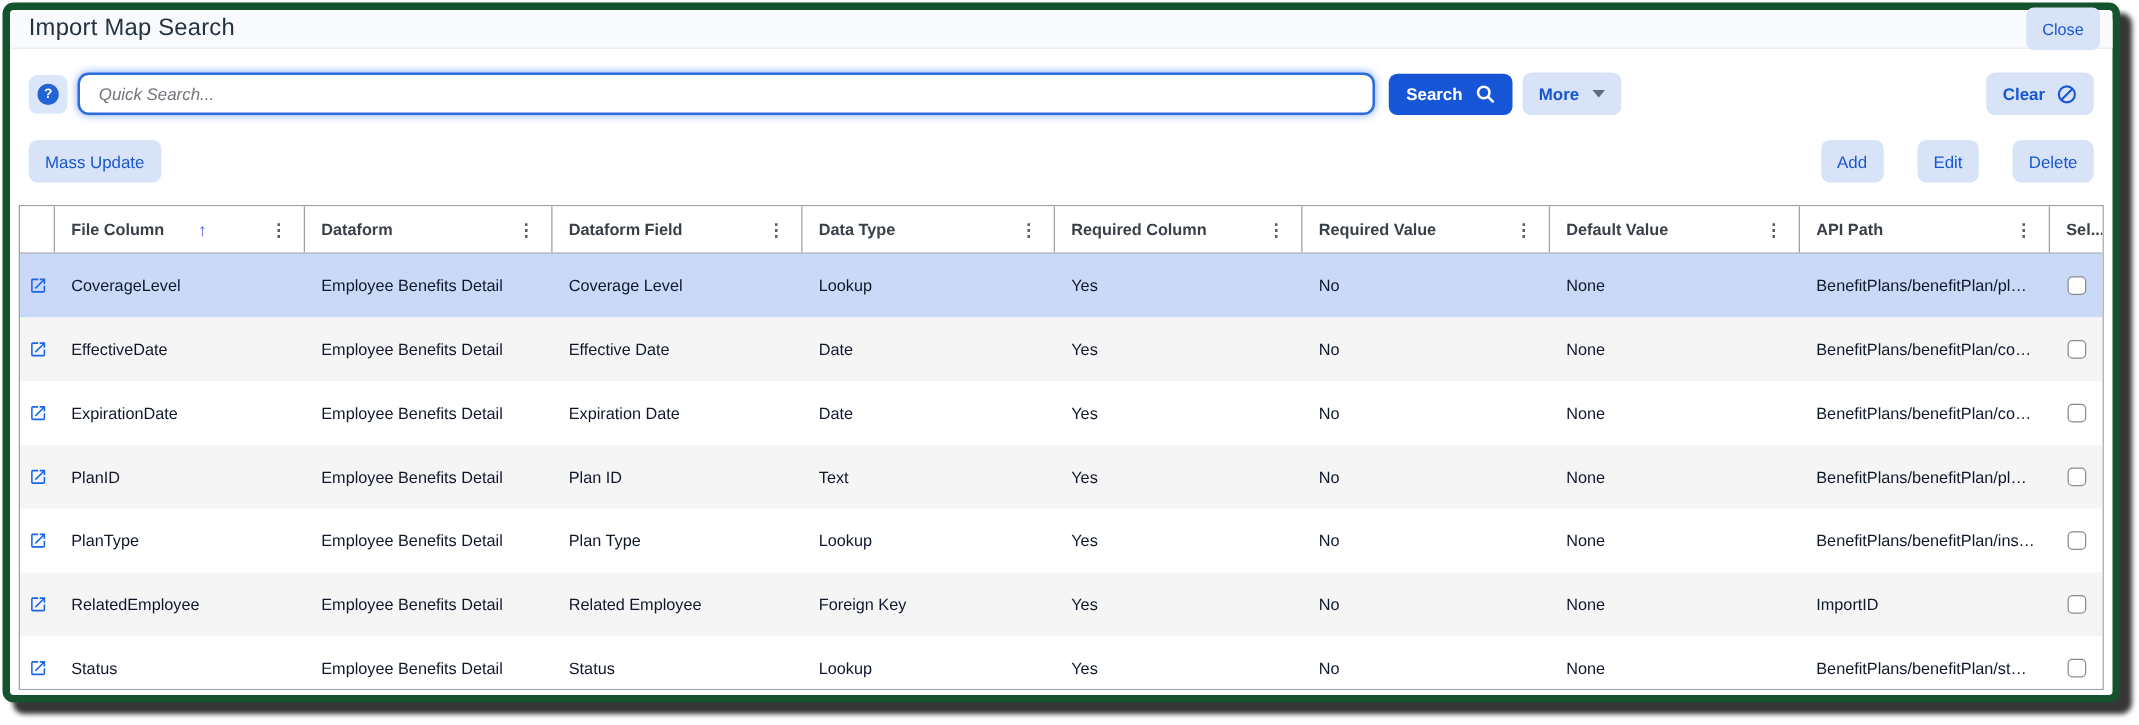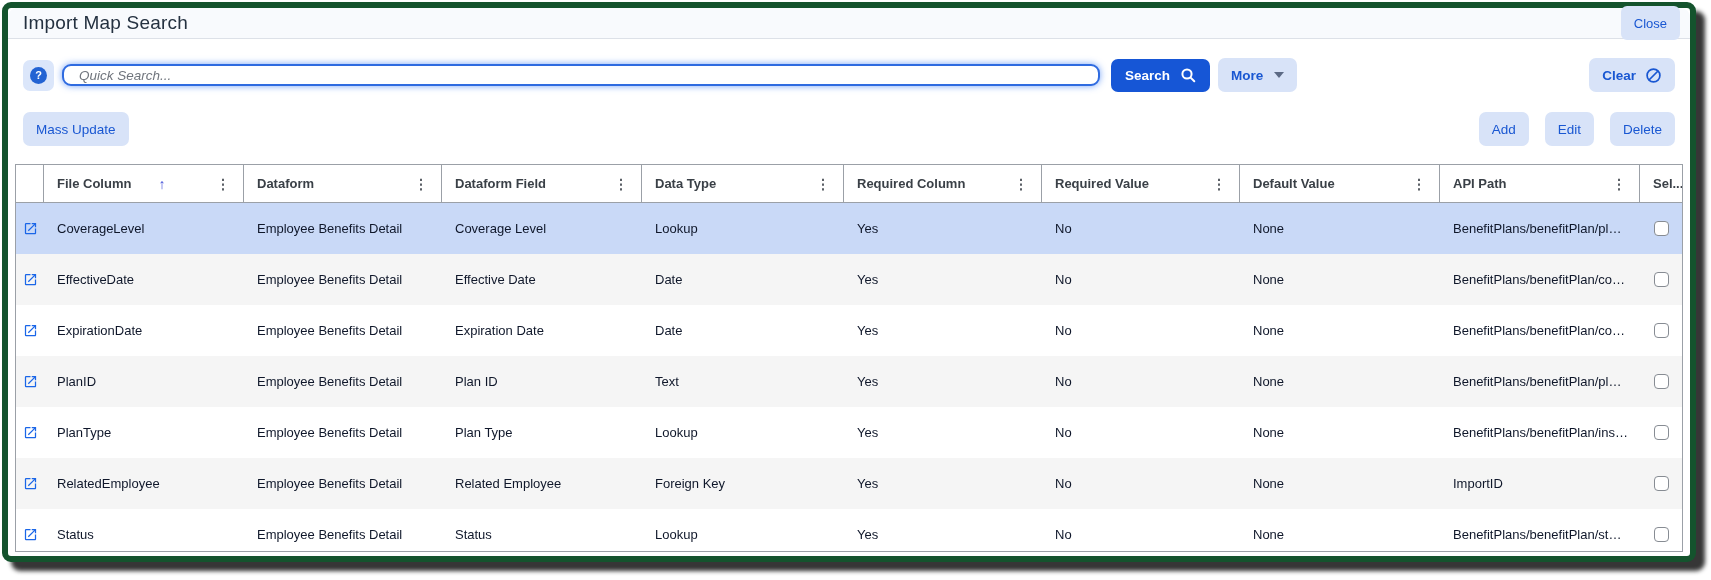--- a/index.html
+++ b/index.html
@@ -33,40 +33,40 @@
   }
   .help-btn {
     width:31px; height:31px; flex:0 0 31px; border-radius:7px; background:#dbe6fa;
     display:flex; align-items:center; justify-content:center; border:none; cursor:pointer;
   }
   .help-circle {
     width:17px; height:17px; border-radius:50%; background:#2363d3; color:#fff;
     font-size:11px; font-weight:bold; display:flex; align-items:center; justify-content:center;
   }
   .quick-search {
-    width:1038px; height:22px; border:2px solid #2f6be0; border-radius:9px;
+    width:1038px; height:34px; border:2px solid #2f6be0; border-radius:9px;
     padding:0 15px; font-size:13.5px; color:#222; outline:none;
     box-shadow:0 0 7px rgba(73,134,245,.75);
     font-family:inherit;
   }
   .quick-search::placeholder { font-style:italic; color:#70757d; }
   .btn-primary {
     background:#1656d6; color:#ffffff; border:none; border-radius:7px;
     font-family:inherit; font-size:13.5px; font-weight:bold; padding:0 14px; height:33px;
     display:inline-flex; align-items:center; gap:10px; cursor:pointer; margin-left:3px;
   }
   .search-row .btn-light { height:33px; font-weight:bold; }
   .caret-down {
     width:0; height:0; border-left:5px solid transparent; border-right:5px solid transparent;
     border-top:6px solid #5c6a85; margin-left:2px;
   }
   .clear-btn { margin-left:auto; }
   
   .actions-row { display:flex; align-items:flex-start; padding:10px 15px 0 15px; }
-  .actions-right { margin-left:auto; display:flex; gap:16px; }
+  .actions-right { margin-left:auto; display:flex; gap:27px; }
   
   .table {
     margin:18px 7px 4px 7px; flex:1; border:1px solid #9ba0a7; background:#fff;
     overflow:hidden; display:flex; flex-direction:column;
     --cols: 28px 200px 198px 200px 202px 198px 198px 200px 200px minmax(0,1fr);
   }
   .grid-header {
     display:grid; grid-template-columns:var(--cols); height:38px; flex:0 0 38px;
     border-bottom:1px solid #9ba0a7; background:#fff;
   }

